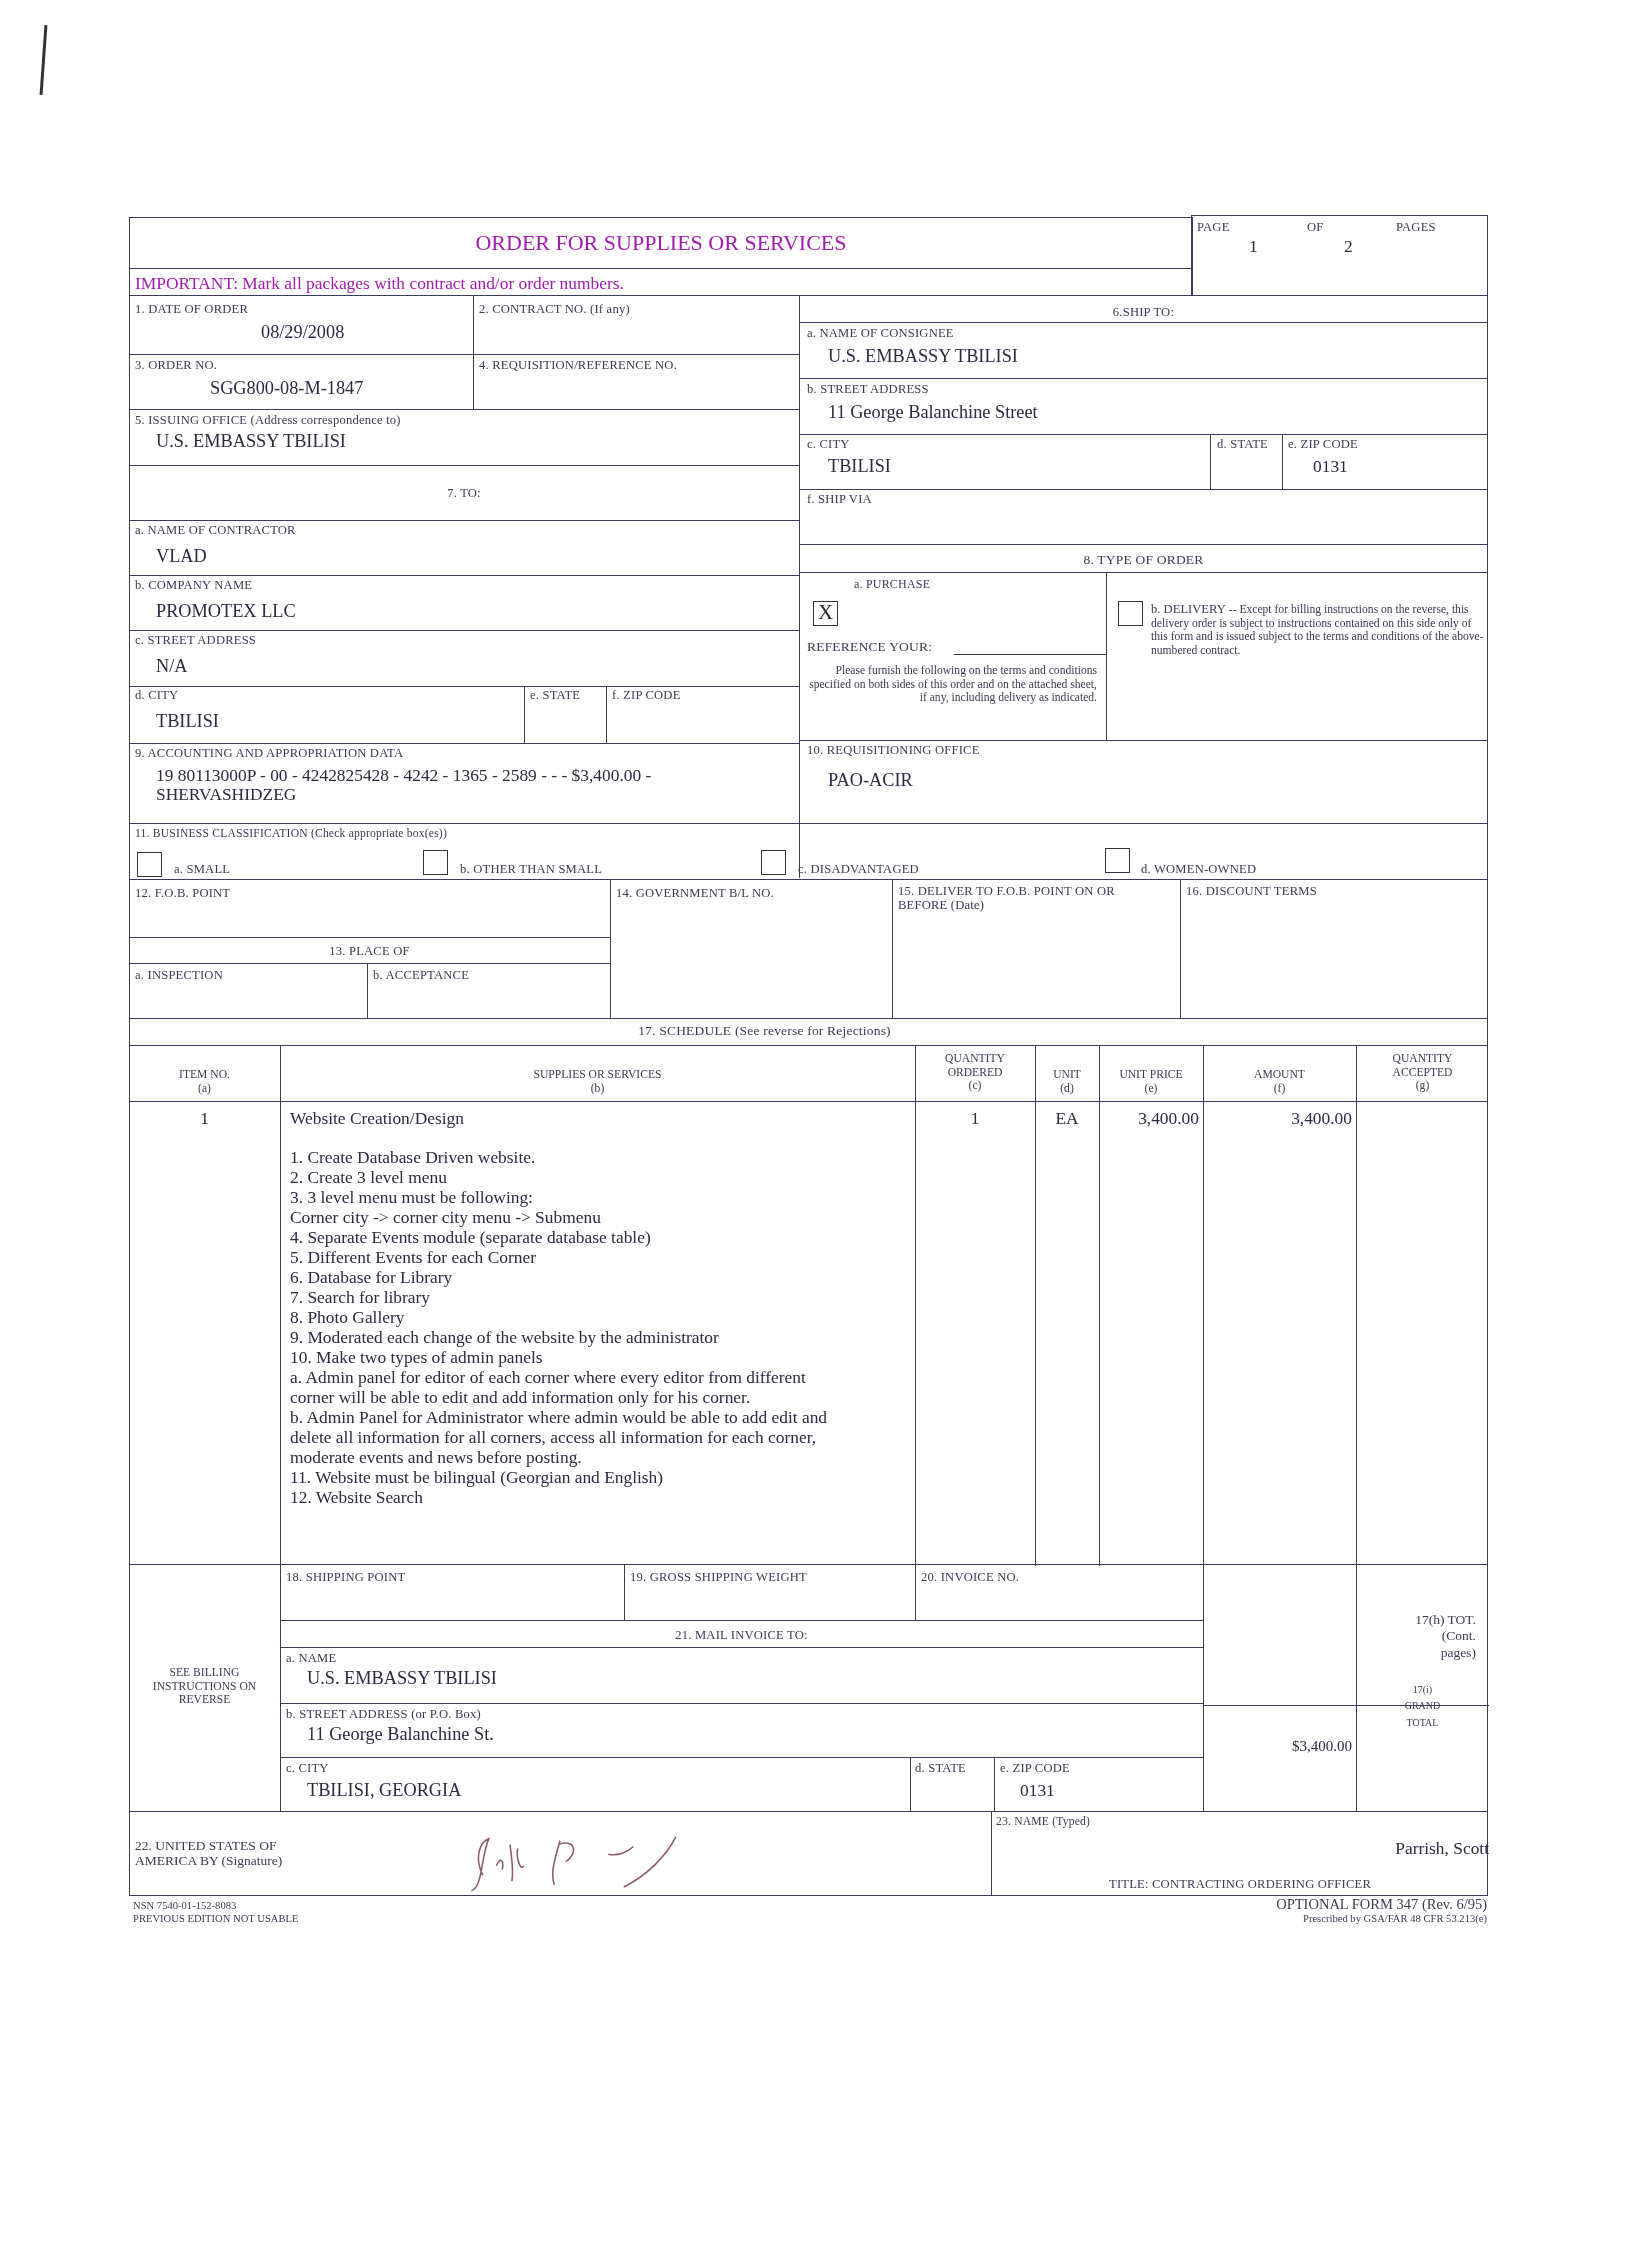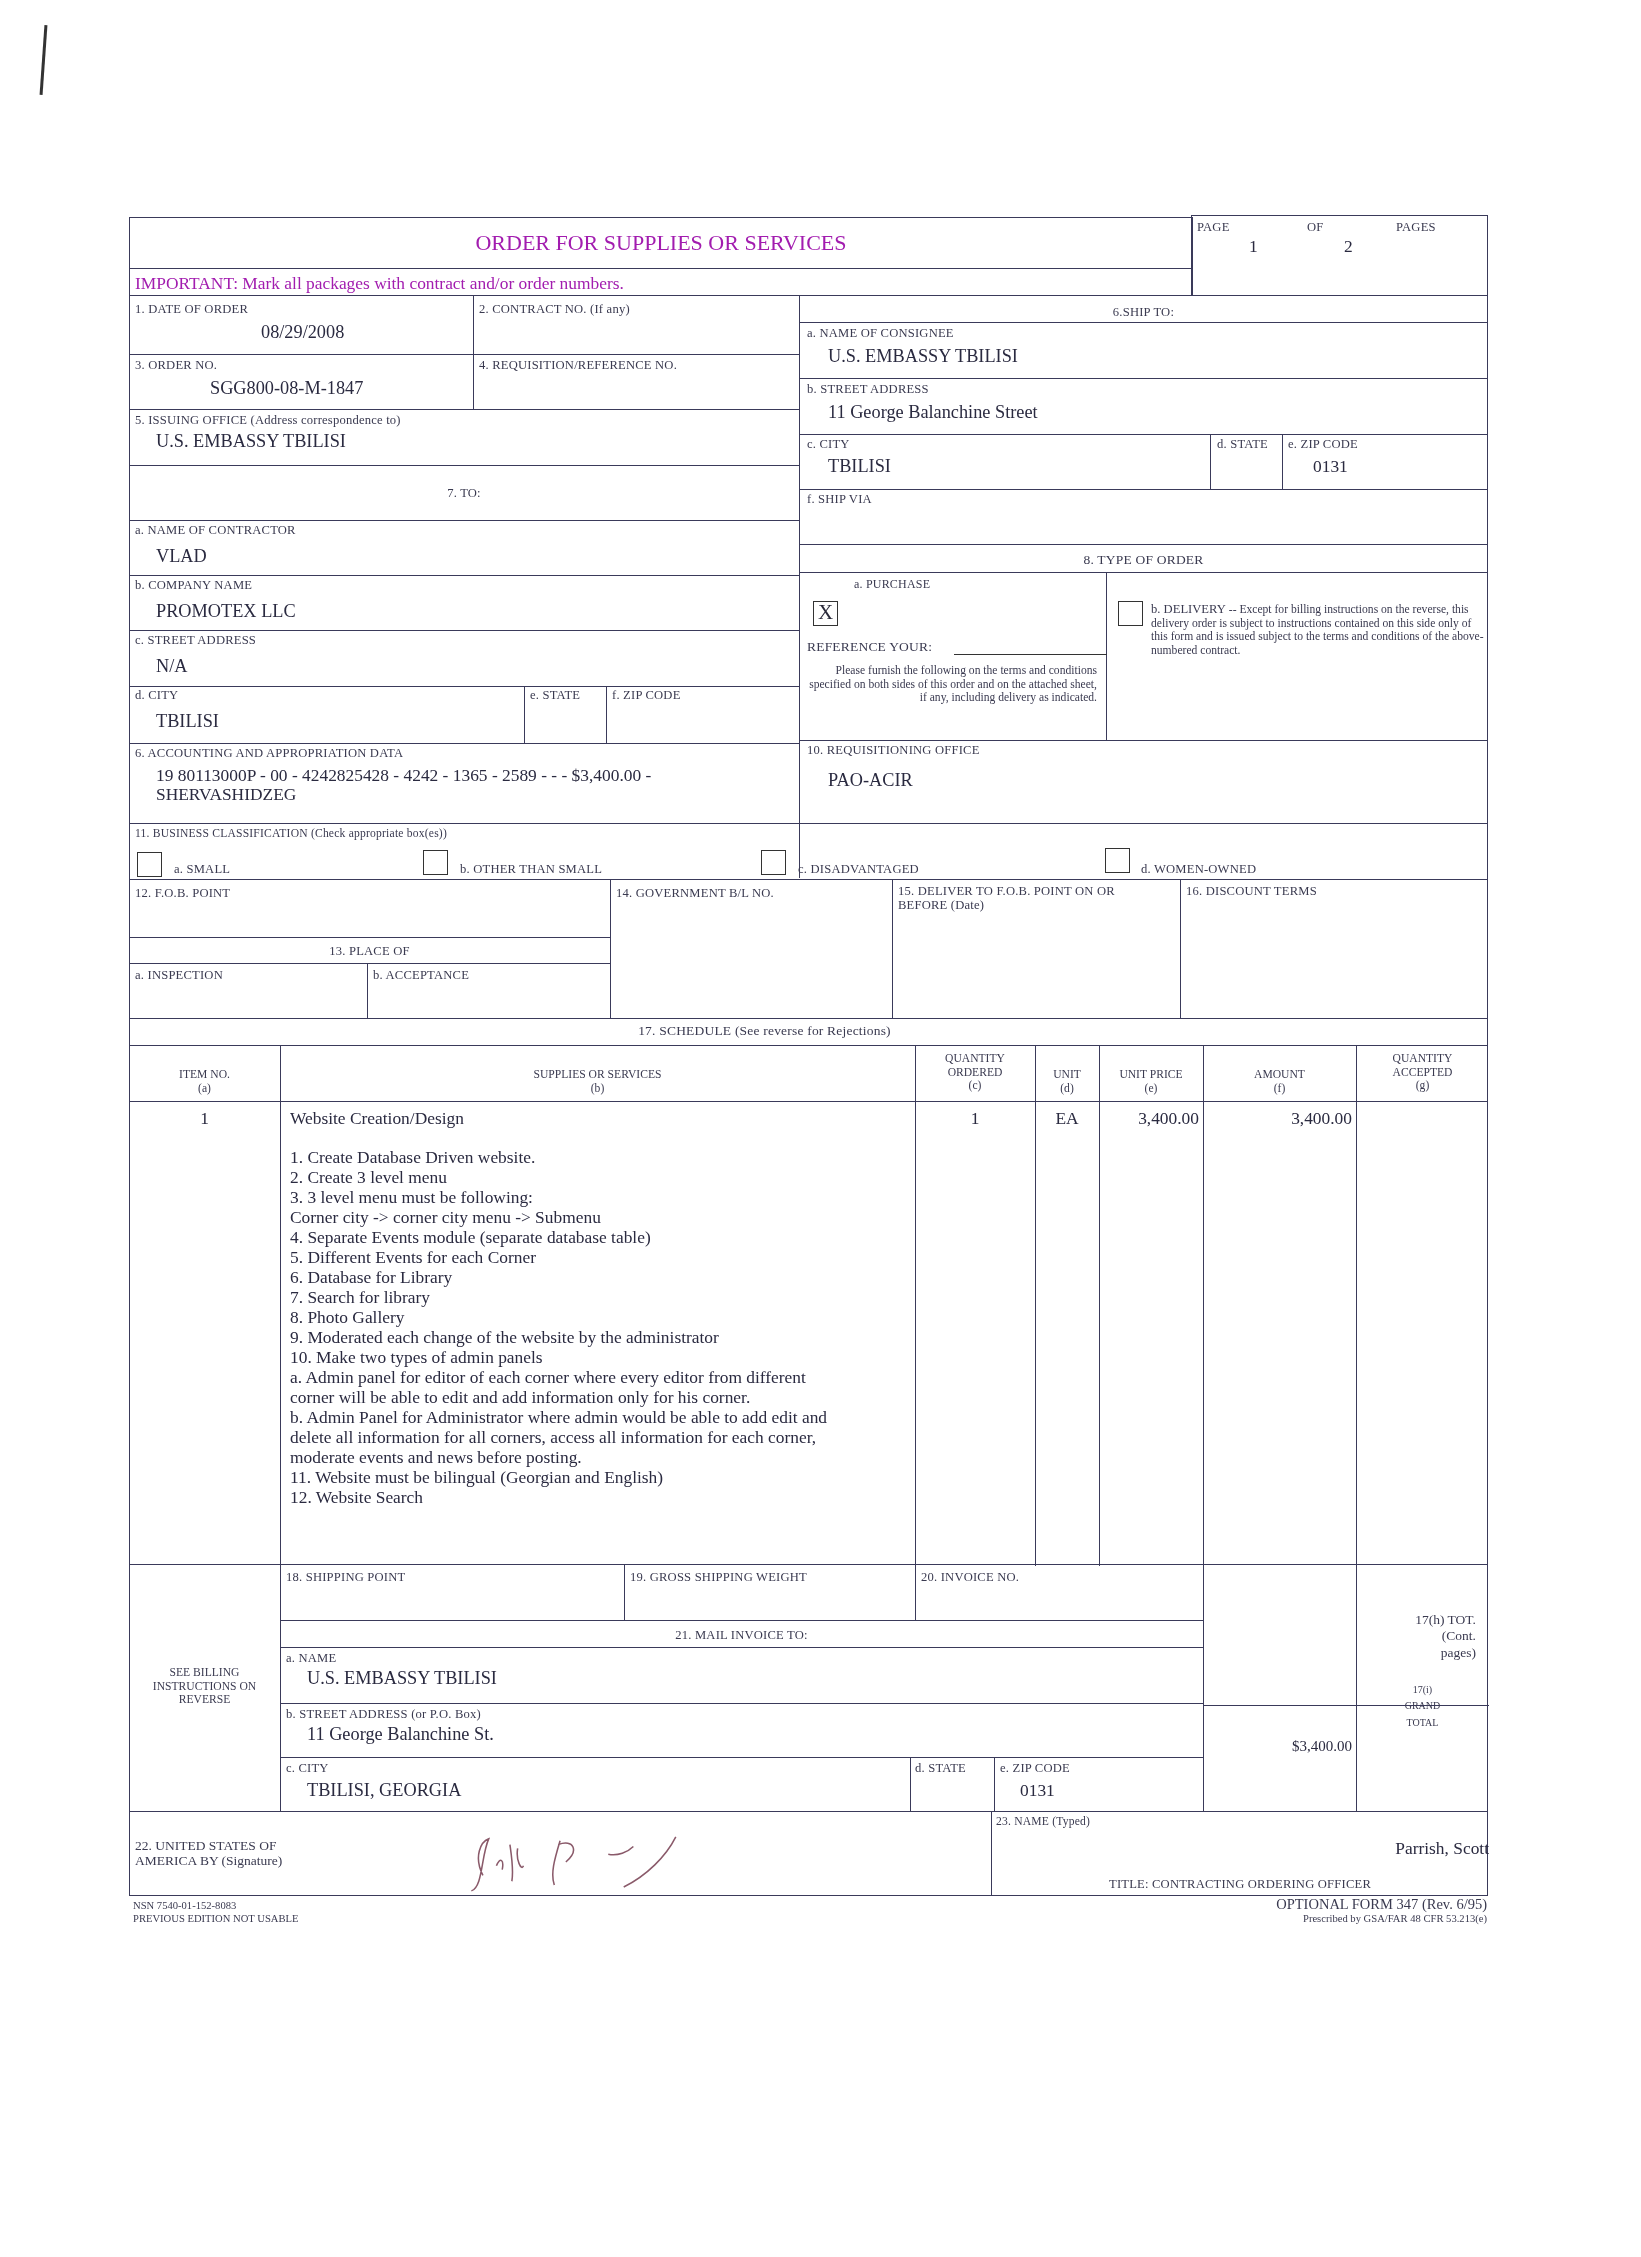--- a/index.html
+++ b/index.html
@@ -83,21 +83,21 @@
   <div class="val" style="left:156px;top:601px;">PROMOTEX LLC</div>
   <div class="lbl" style="left:135px;top:633px;">c. STREET ADDRESS</div>
   <div class="val" style="left:156px;top:656px;">N/A</div>
   <div class="lbl" style="left:135px;top:688px;">d. CITY</div>
   <div class="val" style="left:156px;top:711px;">TBILISI</div>
   <div class="lbl" style="left:530px;top:688px;">e. STATE</div>
   <div class="lbl" style="left:612px;top:688px;">f. ZIP CODE</div>
 </div>
 
 <div>
-  <div class="lbl" style="left:135px;top:746px;">6. ACCOUNTING AND APPROPRIATION DATA</div>
+  <div class="lbl" style="left:135px;top:746px;">9. ACCOUNTING AND APPROPRIATION DATA</div>
   <div class="val" style="left:156px;top:765px;font-size:17.4px;">19 80113000P - 00 - 4242825428 - 4242 - 1365 - 2589 -  -  - $3,400.00 -</div>
   <div class="val" style="left:156px;top:784px;font-size:17.4px;">SHERVASHIDZEG</div>
 </div>
 
 <div class="hl" style="left:799px;top:322px;width:689px;"></div>
 <div class="hl" style="left:799px;top:378px;width:689px;"></div>
 <div class="hl" style="left:799px;top:434px;width:689px;"></div>
 <div class="hl" style="left:799px;top:489px;width:689px;"></div>
 <div class="hl" style="left:799px;top:544px;width:689px;"></div>
 <div class="hl" style="left:799px;top:572px;width:689px;"></div>

